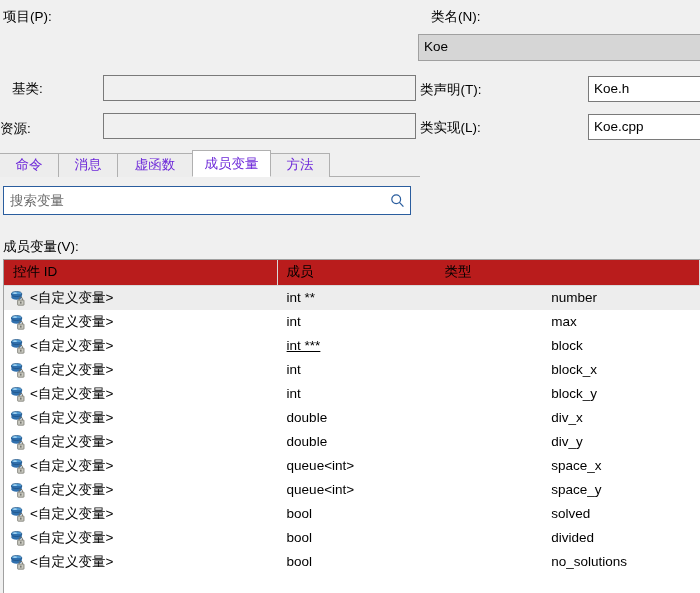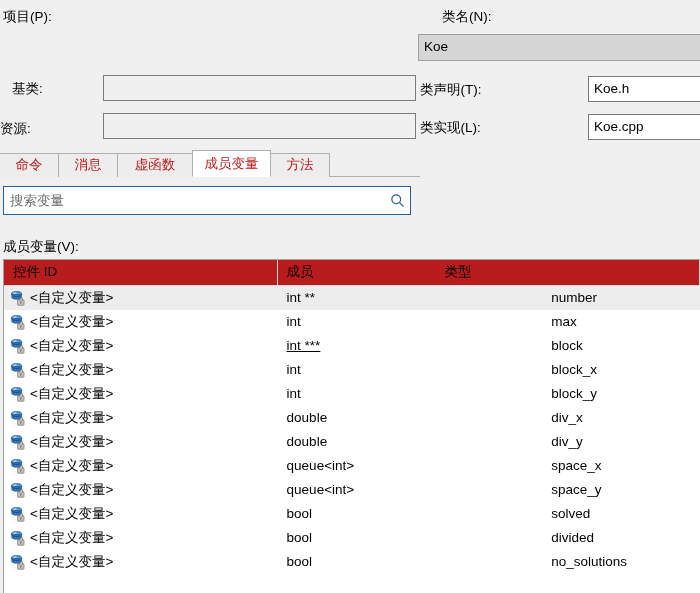--- a/index.html
+++ b/index.html
@@ -105,21 +105,21 @@
     position: absolute;
     top: 3px;
     bottom: 0;
     box-sizing: border-box;
     background: #ededed;
     border: 1px solid #b0b0b0;
     border-bottom: none;
     font-size: 13.5px;
     line-height: 22px;
     text-align: center;
-    color: #b91c1c;
+    color: #6d28d9;
     white-space: nowrap;
     padding: 0 6px;
   }
   .tab.selected {
     top: 0;
     background: #ffffff;
     border: 1px solid #b0b0b0;
     border-bottom: 1px solid #ffffff;
     z-index: 5;
     line-height: 25px;
@@ -231,21 +231,21 @@
   .id-text { display: inline-block; }
 </style>
 </head>
 <body>
 
 <div class="dialog">
 
   <div class="label" style="left:3px; top:8px;">项目(P):</div>
 
 
-  <div class="label" style="left:442px; top:8px;">类名(N):</div>
+  <div class="label" style="left:431px; top:8px;">类名(N):</div>
 
   <div class="field disabled" style="left:418px; top:34px; width:290px; height:27px;">Koe</div>
 
   <div class="label" style="left:12px; top:80px;">基类:</div>
 
   <div class="field blank" style="left:103px; top:75px; width:313px;"></div>
 
   <div class="label" style="left:0; top:120px;">资源:</div>
 
   <div class="field blank" style="left:103px; top:113px; width:313px;"></div>

